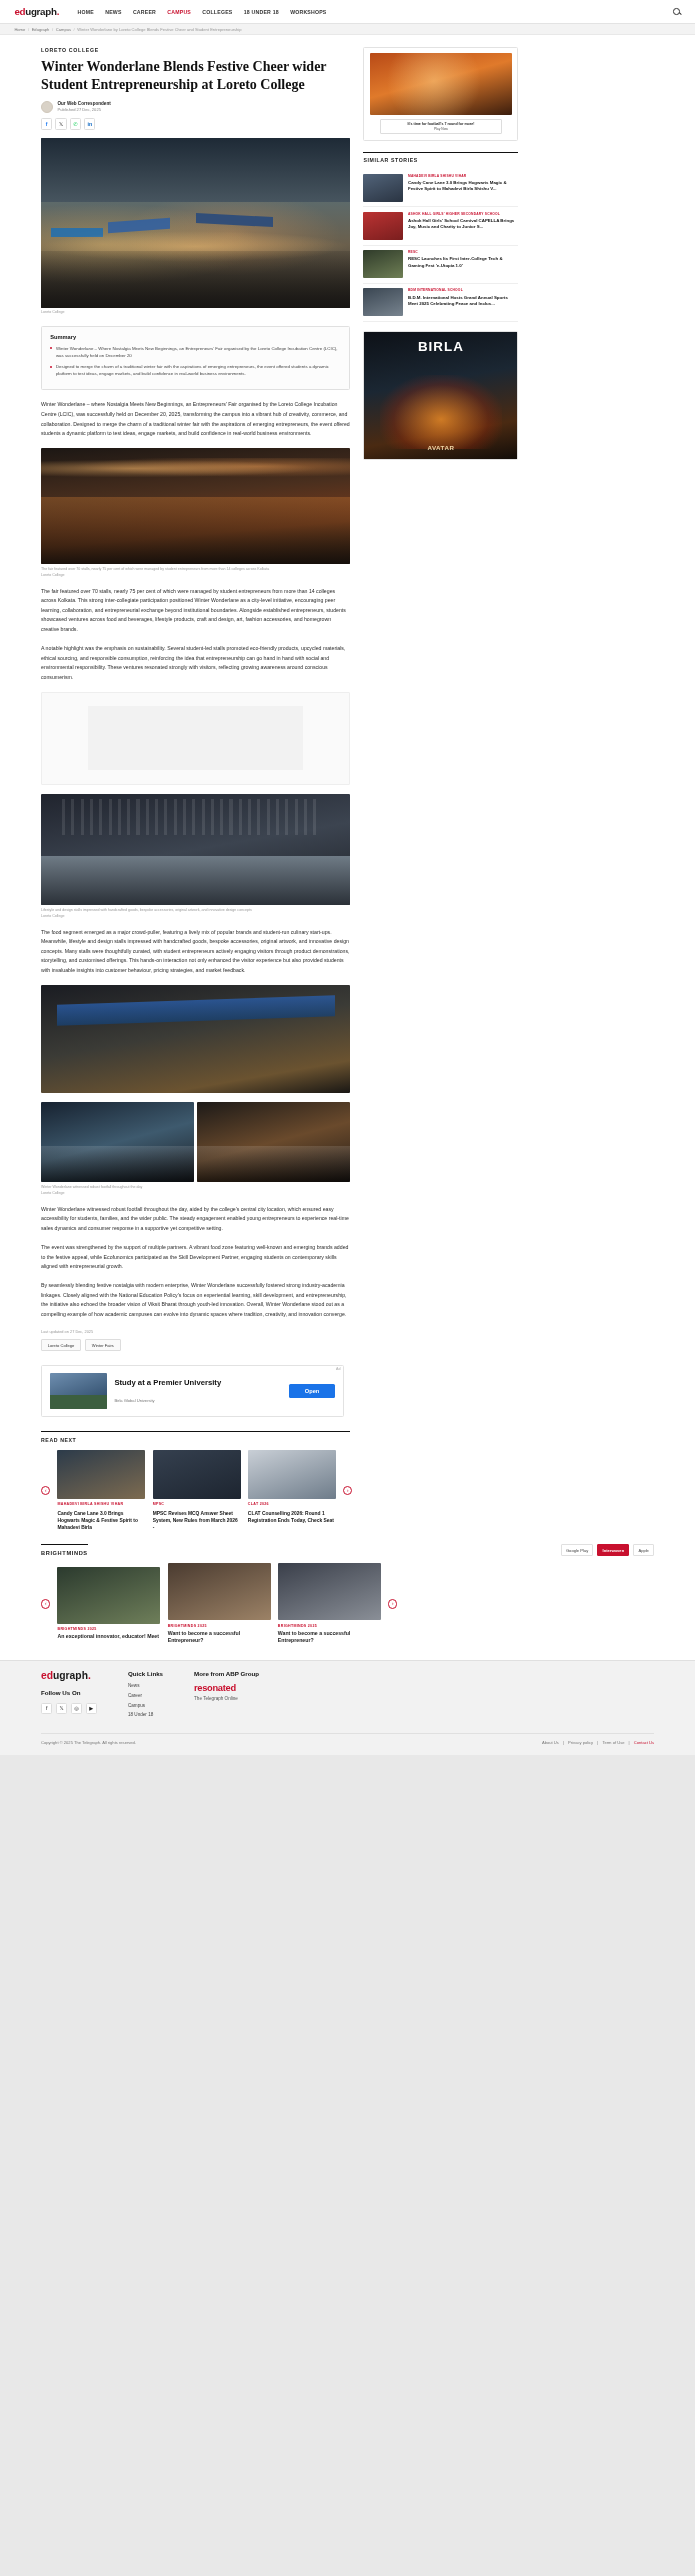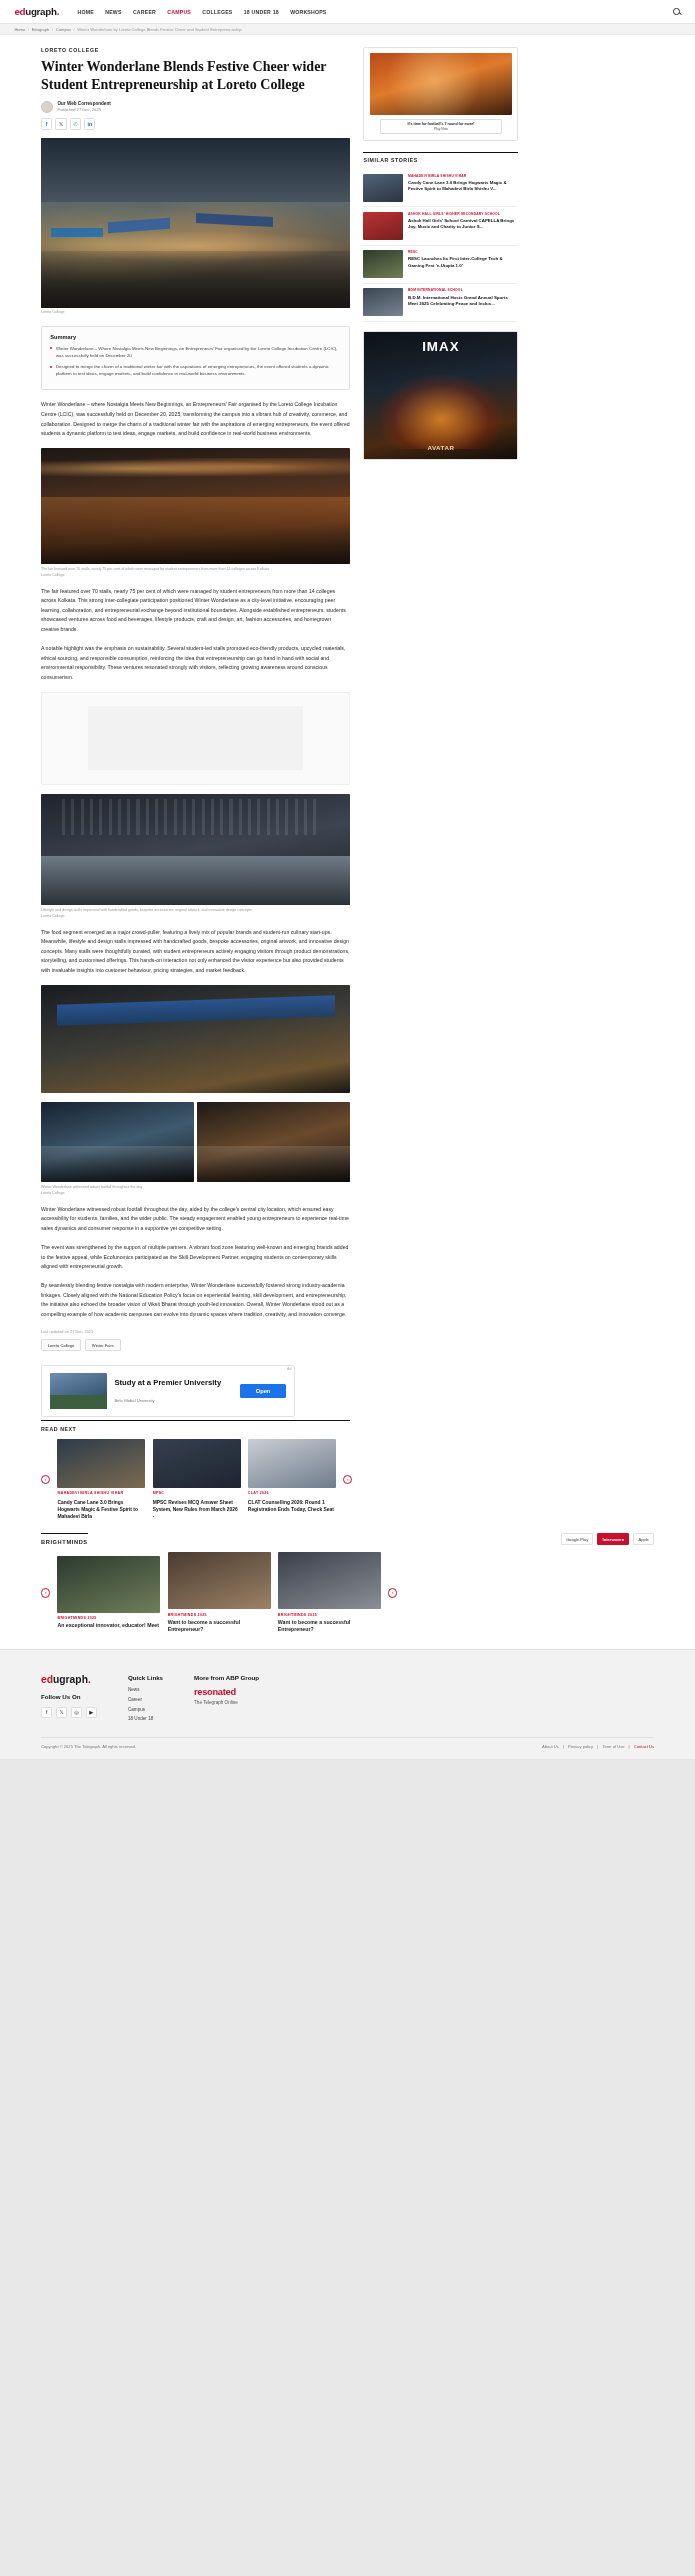--- a/index.html
+++ b/index.html
@@ -167,22 +167,22 @@
   
   .lastupd { font-size: 3.9px; color: #999; margin: 9.3px 0 5.2px 0; }
   .tags { display: flex; gap: 4.1px; margin-bottom: 13.4px; }
   .tag {
     font-size: 4.1px; padding: 2.6px 5.7px; border: 0.5px solid #ddd; border-radius: 1px;
     color: #333; background: #fafafa;
   }
 
   
   .adbanner {
-    width: 254px; border: 0.5px solid #e2e2e2; border-radius: 1.5px; background: #fff;
-    position: relative; margin-bottom: 3px; overflow: hidden;
+    width: 303px; border: 0.5px solid #e2e2e2; border-radius: 1.5px; background: #fff;
+    position: relative; margin-bottom: 14px; overflow: hidden;
   }
   .adbanner .adx { position: absolute; top: 1.5px; right: 2.6px; font-size: 3.6px; color: #aaa; }
   .ad-inner { display: flex; align-items: center; padding: 7.2px 8.2px; gap: 7.2px; }
   .ad-thumb {
     width: 57px; height: 36px; border-radius: 1px; flex: none;
     background: linear-gradient(160deg,#6f8fb0,#24415f);
     position: relative; overflow: hidden;
   }
   .ad-thumb::after {
     content: ""; position: absolute; bottom: 0; left: 0; right: 0; height: 13.4px; background: #3c5f3f;
@@ -278,21 +278,21 @@
   .side-ad2 .flame {
     position: absolute; inset: 34% 10% 8% 10%;
     background: radial-gradient(ellipse at 50% 60%, rgba(255,150,40,.75), rgba(180,40,10,.25) 55%, transparent 75%);
   }
   .side-ad2 .txt {
     position: absolute; bottom: 8.2px; left: 0; right: 0; text-align: center;
     color: #f0d8a8; font-size: 6.2px; font-weight: bold; letter-spacing: 0.5px;
   }
 
   
-  .footer { background: #f2f2f2; border-top: 0.5px solid #e0e0e0; padding: 24px 41px 0 41px; }
+  .footer { background: #f2f2f2; border-top: 0.5px solid #e0e0e0; padding: 9px 41px 0 41px; }
   .f-grid { display: flex; gap: 31px; }
   .f-col { }
   .f-logo { font-weight: bold; font-size: 10.3px; margin-bottom: 8.2px; }
   .f-logo .ed { color: #c8102e; }
   .f-h { font-size: 6.2px; font-weight: bold; margin-bottom: 6.2px; color: #111; }
   .f-link { font-size: 4.6px; color: #444; margin-bottom: 4.6px; display: block; text-decoration: none; }
   .f-social { display: flex; gap: 3.6px; margin-top: 4.1px; }
   .f-soc {
     width: 11.3px; height: 11.3px; border-radius: 1.5px; background: #fff; border: 0.5px solid #ddd;
     display: flex; align-items: center; justify-content: center; font-size: 5.2px; color: #222;
@@ -518,21 +518,21 @@
       </div>
       <div class="ss-item">
         <div class="ss-thumb sst4"></div>
         <div class="ss-txt">
           <div class="cat">BDM INTERNATIONAL SCHOOL</div>
           <div class="ttl">B.D.M. International Hosts Grand Annual Sports Meet 2025 Celebrating Peace and Inclus...</div>
         </div>
       </div>
 
       <div class="side-ad2">
-        <div class="imaxlogo">IMAX</div>
+        <div class="imaxlogo">BIRLA</div>
         <div class="flame"></div>
         <div class="txt">AVATAR</div>
       </div>
 
     </div>
   </div>
 
   <div class="bm-wrap">
     <div class="bm-top">
       <div class="t">BRIGHTMINDS</div>

